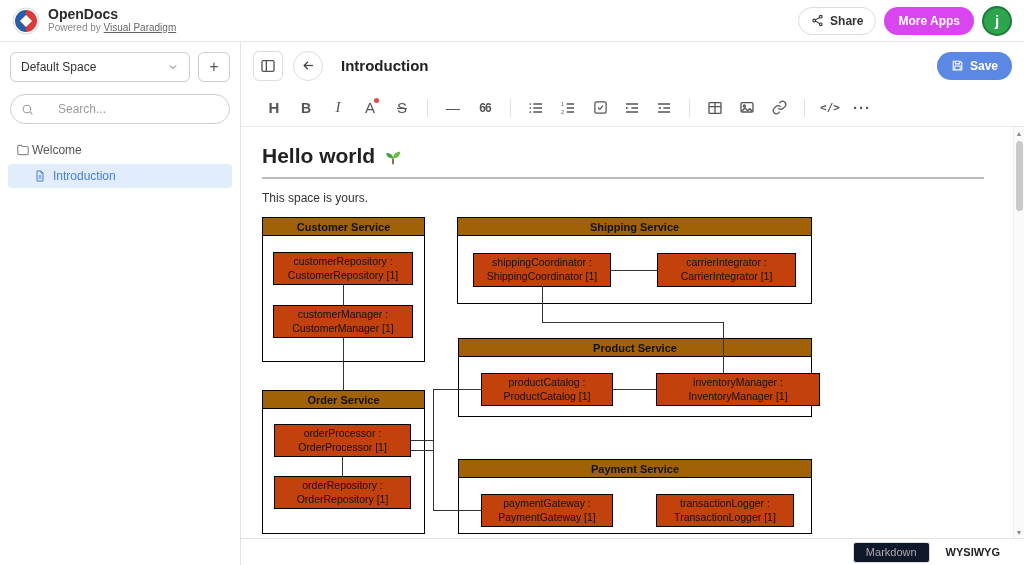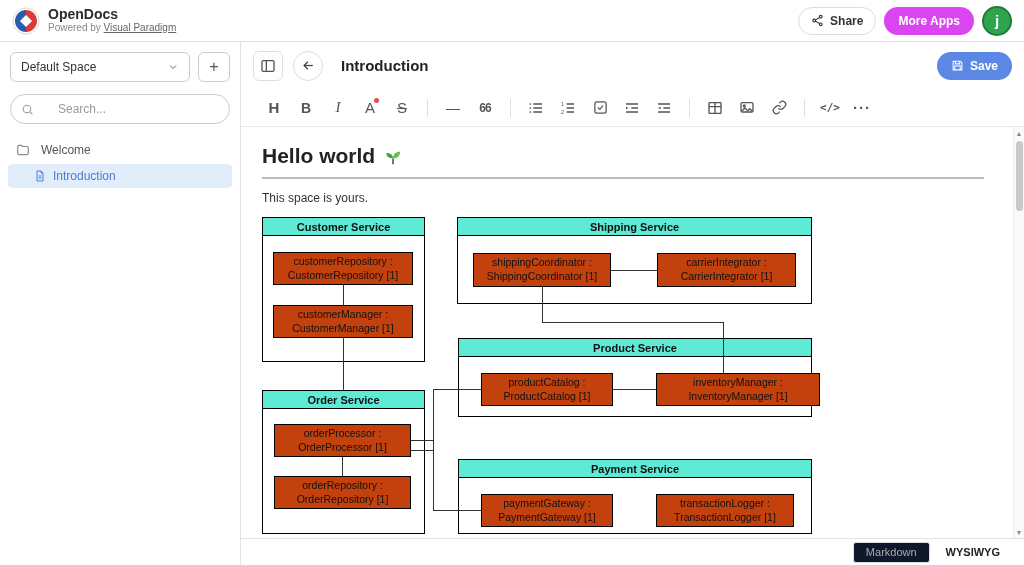--- a/index.html
+++ b/index.html
@@ -30,21 +30,21 @@
   .space-select { flex:1; height:30px; border:1px solid #ccc; border-radius:6px; padding:0 10px;
     display:flex; align-items:center; justify-content:space-between; font-size:12px; color:#333; cursor:pointer; background:#fff; }
   .btn-add { width:32px; height:30px; border:1px solid #ccc; border-radius:6px; background:#fff;
     font-size:16px; color:#555; cursor:pointer; line-height:1; }
   .search-box { margin:12px 10px 0; height:30px; border:1px solid #ccc; border-radius:15px;
     display:flex; align-items:center; gap:24px; padding:0 10px; }
   .search-box input { border:none; outline:none; font-size:12px; width:100%; background:transparent;
     font-family:"Liberation Sans", sans-serif; color:#333; }
   .search-box input::placeholder { color:#9a9a9a; }
   .tree { margin-top:14px; }
-  .tree-folder { height:24px; display:flex; align-items:center; gap:11px; padding-left:16px; font-size:12px; color:#555; cursor:pointer; }
+  .tree-folder { height:24px; display:flex; align-items:center; gap:2px; padding-left:16px; font-size:12px; color:#555; cursor:pointer; }
   .tree-page { height:24px; display:flex; align-items:center; gap:7px; margin:2px 8px 0; padding-left:26px;
     font-size:12px; color:#4a7cd6; background:#e2edfb; border-radius:4px; cursor:pointer; }
 
   
   main { flex:1; display:flex; flex-direction:column; position:relative; background:#fff; }
   .doc-header { height:47px; display:flex; align-items:center; gap:10px; padding:0 12px; }
   .btn-panel { width:30px; height:30px; border:1px solid #ddd; border-radius:6px; background:#fff;
     display:flex; align-items:center; justify-content:center; cursor:pointer; }
   .btn-back { width:30px; height:30px; border:1px solid #ddd; border-radius:50%; background:#fff;
     display:flex; align-items:center; justify-content:center; cursor:pointer; }
@@ -70,21 +70,21 @@
   
   .doc-scroll { flex:1; overflow:hidden; padding:14px 40px 0 21px; position:relative; }
   .doc-h1 { font-size:21px; font-weight:bold; color:#222; line-height:26px; margin:2px 0 8px;
     display:flex; align-items:center; gap:8px; }
   .doc-hr { border:none; border-top:2px solid #bbb; margin:0 0 12px; }
   .doc-p { font-size:12px; color:#333; margin:0 0 8px; }
 
   
   .diagram { position:relative; width:552px; height:322px; font-size:10.5px; }
   .pkg { position:absolute; border:1px solid #000; background:#fff; }
-  .pkg-title { height:18px; background:#5eead4; border-bottom:1px solid #000; font-size:11px; font-weight:bold;
+  .pkg-title { height:18px; background:#a16207; border-bottom:1px solid #000; font-size:11px; font-weight:bold;
     color:#111; display:flex; align-items:center; justify-content:center; }
   .node { position:absolute; border:1px solid #000; background:#c2410c; display:flex; align-items:center;
     justify-content:center; text-align:center; line-height:1.3; color:#111; z-index:3; }
   .cline { position:absolute; background:#333; z-index:2; }
 
   
   .mode-bar { height:27px; border-top:1px solid #e2e2e2; display:flex; justify-content:flex-end;
     align-items:center; padding-right:14px; gap:6px; background:#fff; }
   .btn-markdown { height:21px; padding:0 12px; border:1px solid #ddd; border-radius:3px; background:#0f172a;
     color:#aaa; font-size:11px; cursor:pointer; font-family:"Liberation Sans", sans-serif; }

